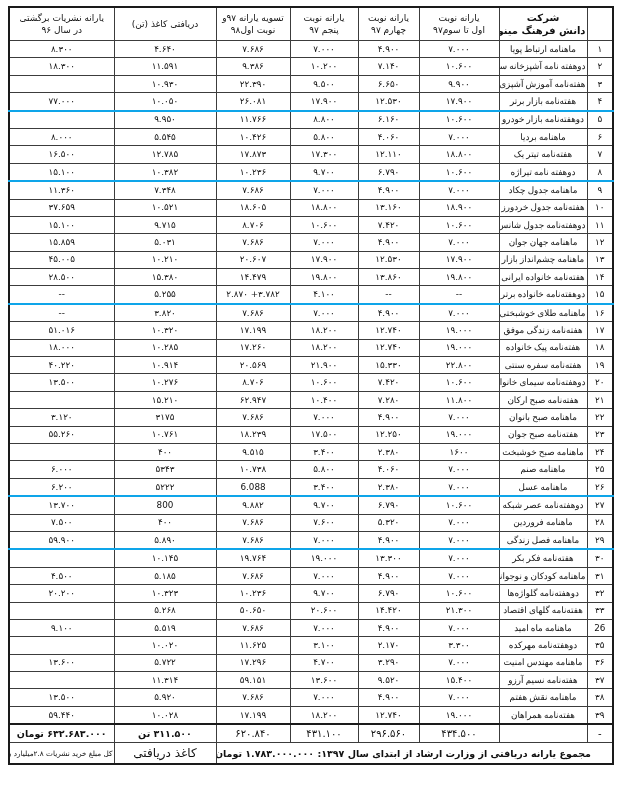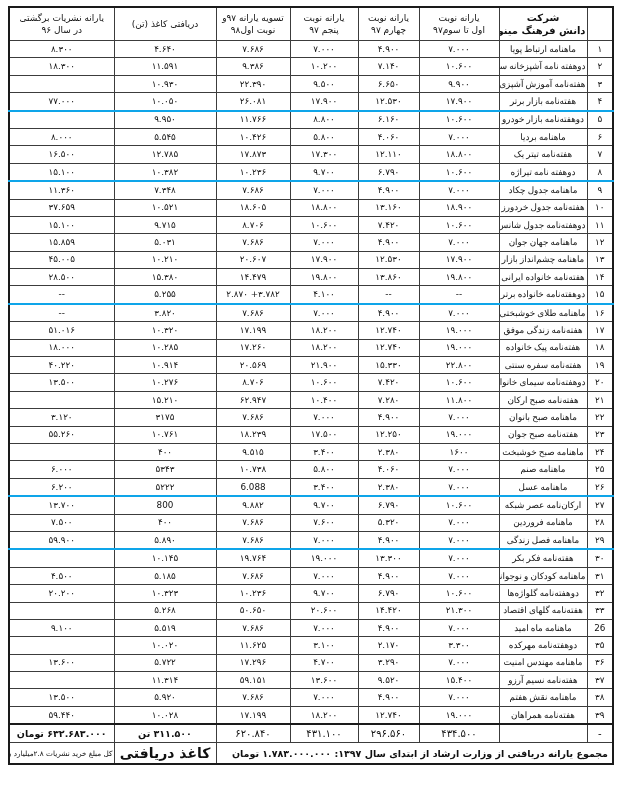--- a/index.html
+++ b/index.html
@@ -15,22 +15,22 @@
   thead th{height:32px;font-size:9px;font-weight:normal;line-height:1.35;}
   thead th.company{font-weight:bold;font-size:10px;}
   tbody td{height:16.4px;font-size:9px;line-height:1;}
   tbody td.name{font-size:8.8px;font-family:Liberation Serif, serif;}
   tbody td.val,tbody td.num{font-size:8.8px;}
   tbody tr.thick td{border-top:2px solid #0ea5e9;}
   tfoot td{font-size:10px;}
   tr.totals td{height:17px;border-top:2px solid #1a1a1a;}
   tr.totals td.big{font-weight:bold;font-size:9.5px;margin-top:46px;}
   tr.foot td{height:20px;}
-  td.ministry{text-align:right;font-weight:bold;font-size:9.5px;padding-right:4px;}
-  td.paperlbl{font-weight:bold;font-size:14px;}
+  td.ministry{text-align:right;font-weight:bold;font-size:9.5px;padding-right:21px;}
+  td.paperlbl{font-weight:normal;font-size:12px;}
   td.purchase{font-size:7.3px;}
   .hline{display:block;}
 </style>
 </head>
 <body>
 
 <div class="page">
   <table class="subsidy">
     <colgroup>
       <col style="width:26px">
@@ -328,21 +328,21 @@
           <td class="name">ماهنامه عسل</td>
           <td class="val">۷.۰۰۰</td>
           <td class="val">۲.۳۸۰</td>
           <td class="val">۳.۴۰۰</td>
           <td class="val">6.088</td>
           <td class="val">۵۲۲۲</td>
           <td class="val">۶.۲۰۰</td>
         </tr>
         <tr class="thick">
           <td class="num">۲۷</td>
-          <td class="name">ارکان‌نامه عصر شبکه</td>
+          <td class="name">دوهفته‌نامه عصر شبکه</td>
           <td class="val">۱۰.۶۰۰</td>
           <td class="val">۶.۷۹۰</td>
           <td class="val">۹.۷۰۰</td>
           <td class="val">۹.۸۸۲</td>
           <td class="val">800</td>
           <td class="val">۱۳.۷۰۰</td>
         </tr>
         <tr>
           <td class="num">۲۸</td>
           <td class="name">ماهنامه فروردین</td>

